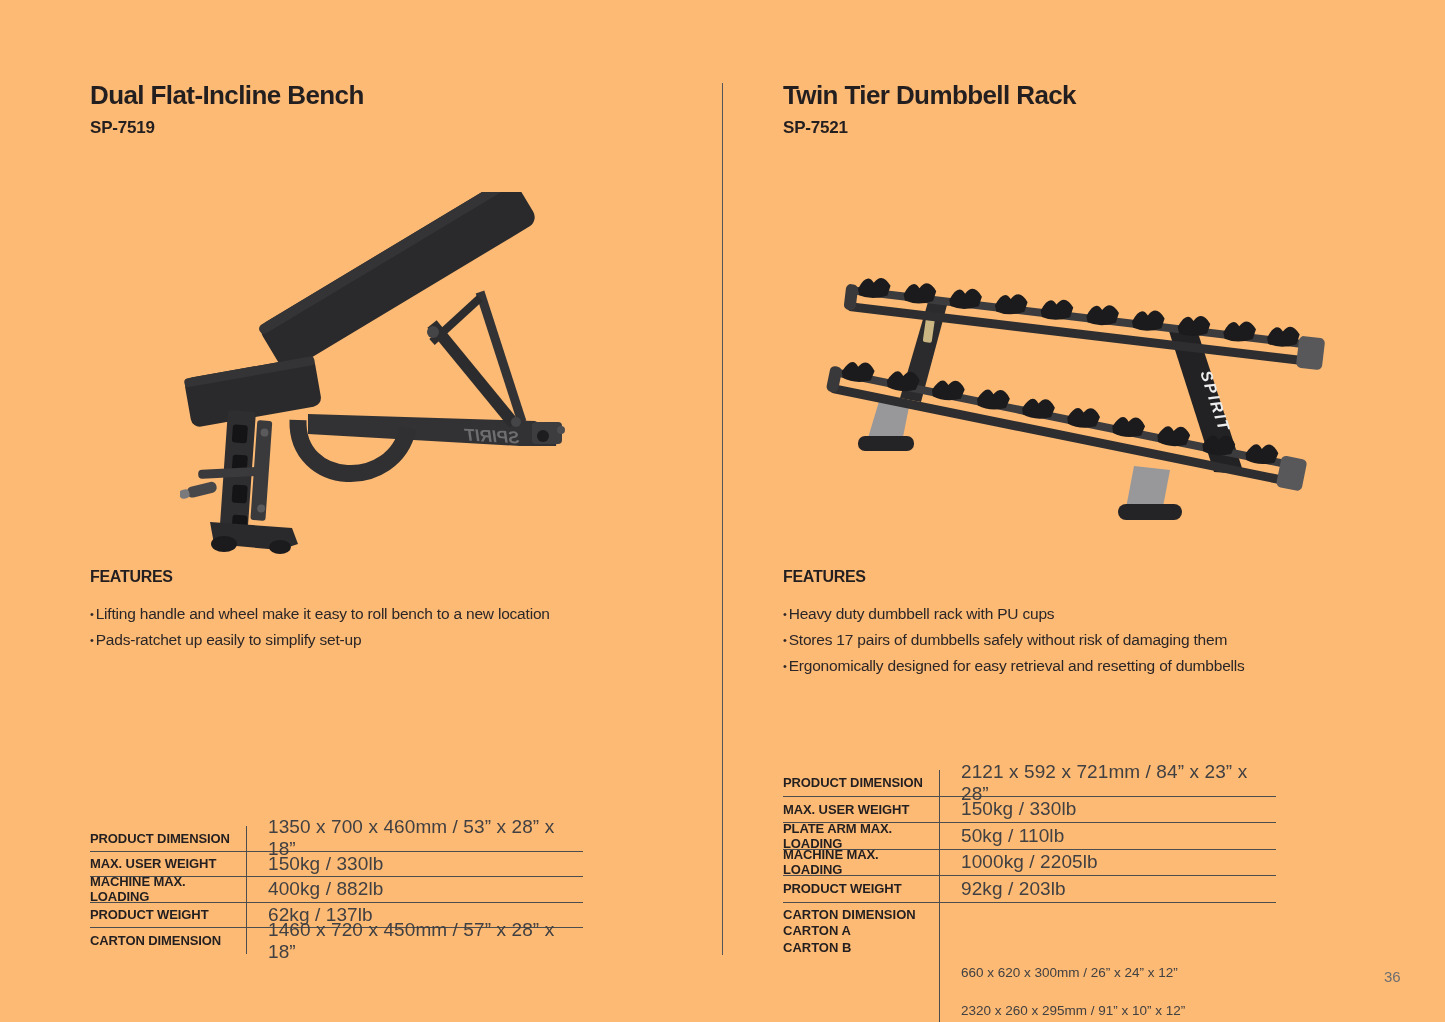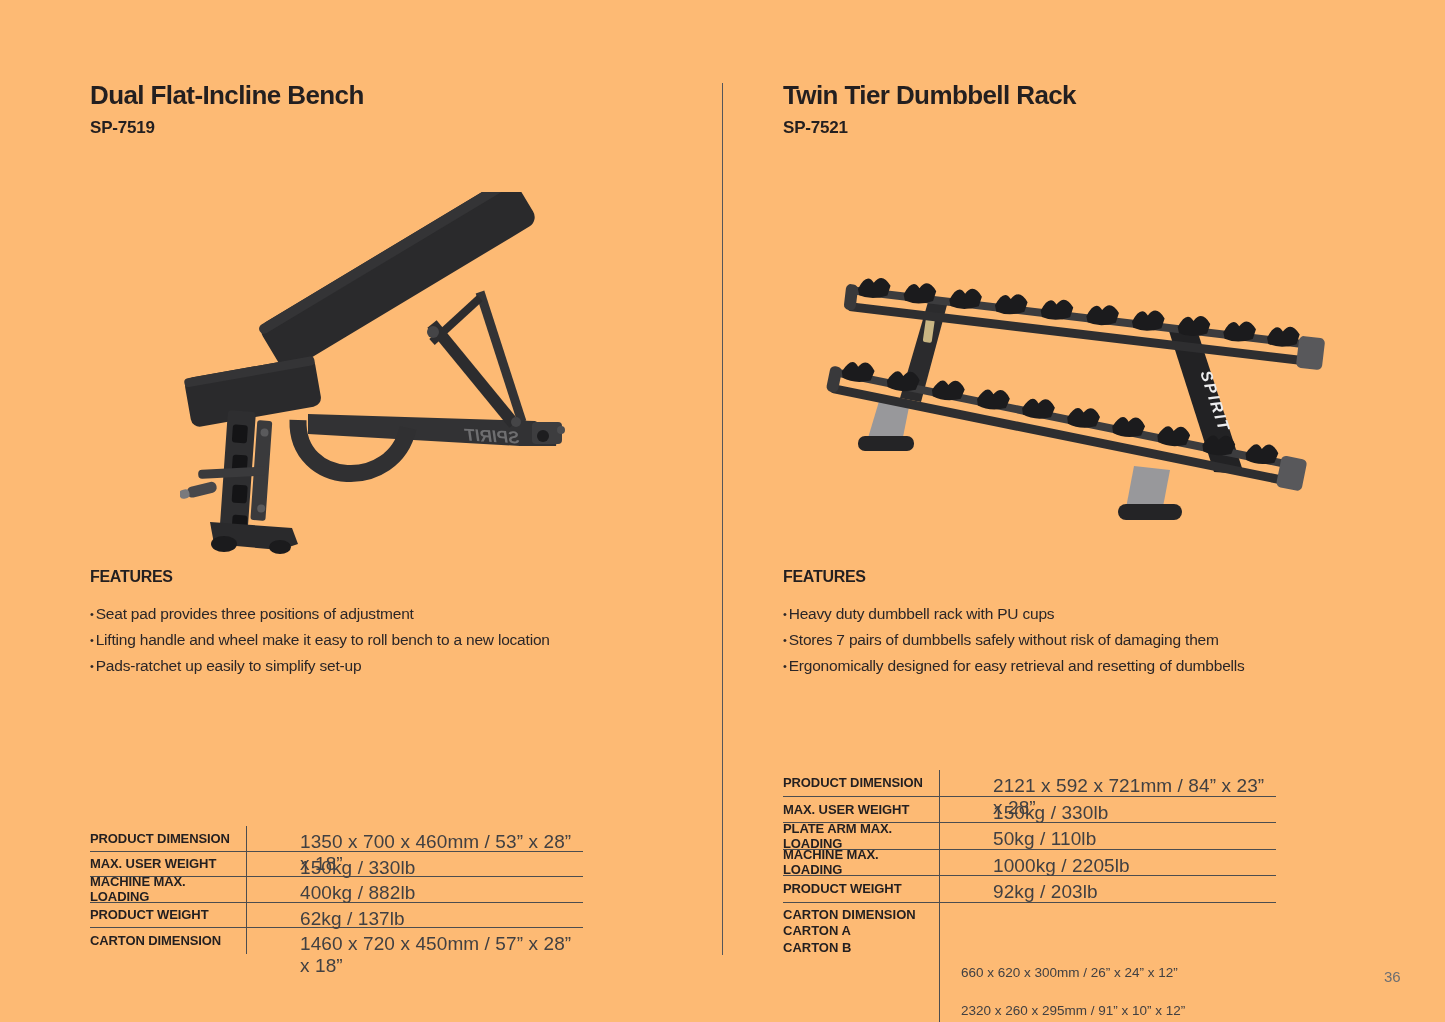--- a/index.html
+++ b/index.html
@@ -16,21 +16,21 @@
   .left-x  { left:90px; }
   .right-x { left:783px; }
 
   .features-heading { position:absolute; top:568px; font-size:16px; font-weight:800;
     letter-spacing:-0.3px; color:#231f20; }
   .features-list { position:absolute; top:601px; list-style:none; }
   .features-list li { font-size:15.5px; line-height:25px; color:#2b2627; letter-spacing:-0.2px; }
   .features-list .bullet { font-size:11px; vertical-align:1px; margin-right:2px; }
 
   .spec-table { position:absolute; width:493px; }
-  .spec-row { display:flex; border-bottom:1px solid #4c4d4f;gap:32px; }
+  .spec-row { display:flex; align-items:center; border-bottom:1px solid #4c4d4f; }
   .spec-row.no-border { border-bottom:none; }
   .spec-label { width:157px; flex:0 0 157px; font-size:13px; font-weight:bold;
     color:#231f20; letter-spacing:-0.1px; padding:5px 4px 5px 0;
     border-right:1px solid #4c4d4f; align-self:stretch; display:flex; align-items:center; }
   .spec-value { font-size:19px; color:#414042; padding:5px 0 5px 21px; letter-spacing:0.1px; }
   .lt .spec-row  { height:25.5px; }
   .rt .spec-row  { height:26.5px; }
   .carton-row { display:flex; border-bottom:none; }
   .carton-labels { width:157px; flex:0 0 157px; border-right:1px solid #4c4d4f;
     padding:4px 4px 4px 0; }
@@ -96,21 +96,20 @@
       <rect x="-8" y="1" width="10" height="9" rx="4" fill="#7a7a7d"></rect>
     </g>
 
     <path d="M30,330 L112,336 L118,352 L100,358 L34,352 Z" fill="#2a2a2c"></path>
     <ellipse cx="44" cy="352" rx="13" ry="8" fill="#1b1b1d"></ellipse>
     <ellipse cx="100" cy="355" rx="11" ry="7" fill="#1b1b1d"></ellipse>
   </svg>
 
   <h2 class="features-heading left-x">FEATURES</h2>
   <ul class="features-list left-x">
-    <li><span class="bullet">•</span><span>Seat pad provides three positions of adjustment</span></li>
     <li><span class="bullet">•</span><span>Lifting handle and wheel make it easy to roll bench to a new location</span></li>
     <li><span class="bullet">•</span><span>Pads-ratchet up easily to simplify set-up</span></li>
   </ul>
 
   <div class="spec-table lt" style="left:90px; top:826px;">
     <div class="spec-row">
       <div class="spec-label">PRODUCT DIMENSION</div>
       <div class="spec-value">1350 x 700 x 460mm / 53” x 28” x 18”</div>
     </div>
     <div class="spec-row">
@@ -185,21 +184,21 @@
           <use href="#cup" x="330" y="-16"></use>
         <use href="#cup" x="376" y="-16"></use>
           <use href="#cup" x="420" y="-16"></use>
       </g>
     </g>
   </svg>
 
   <h2 class="features-heading right-x">FEATURES</h2>
   <ul class="features-list right-x">
     <li><span class="bullet">•</span><span>Heavy duty dumbbell rack with PU cups</span></li>
-    <li><span class="bullet">•</span><span>Stores 7 pairs of dumbbells safely without risk of damaging them</span></li>
+    <li><span class="bullet">•</span><span>Stores 17 pairs of dumbbells safely without risk of damaging them</span></li>
     <li><span class="bullet">•</span><span>Ergonomically designed for easy retrieval and resetting of dumbbells</span></li>
   </ul>
 
   <div class="spec-table rt" style="left:783px; top:770px;">
     <div class="spec-row">
       <div class="spec-label">PRODUCT DIMENSION</div>
       <div class="spec-value">2121 x 592 x 721mm / 84” x 23” x 28”</div>
     </div>
     <div class="spec-row">
       <div class="spec-label">MAX. USER WEIGHT</div>

